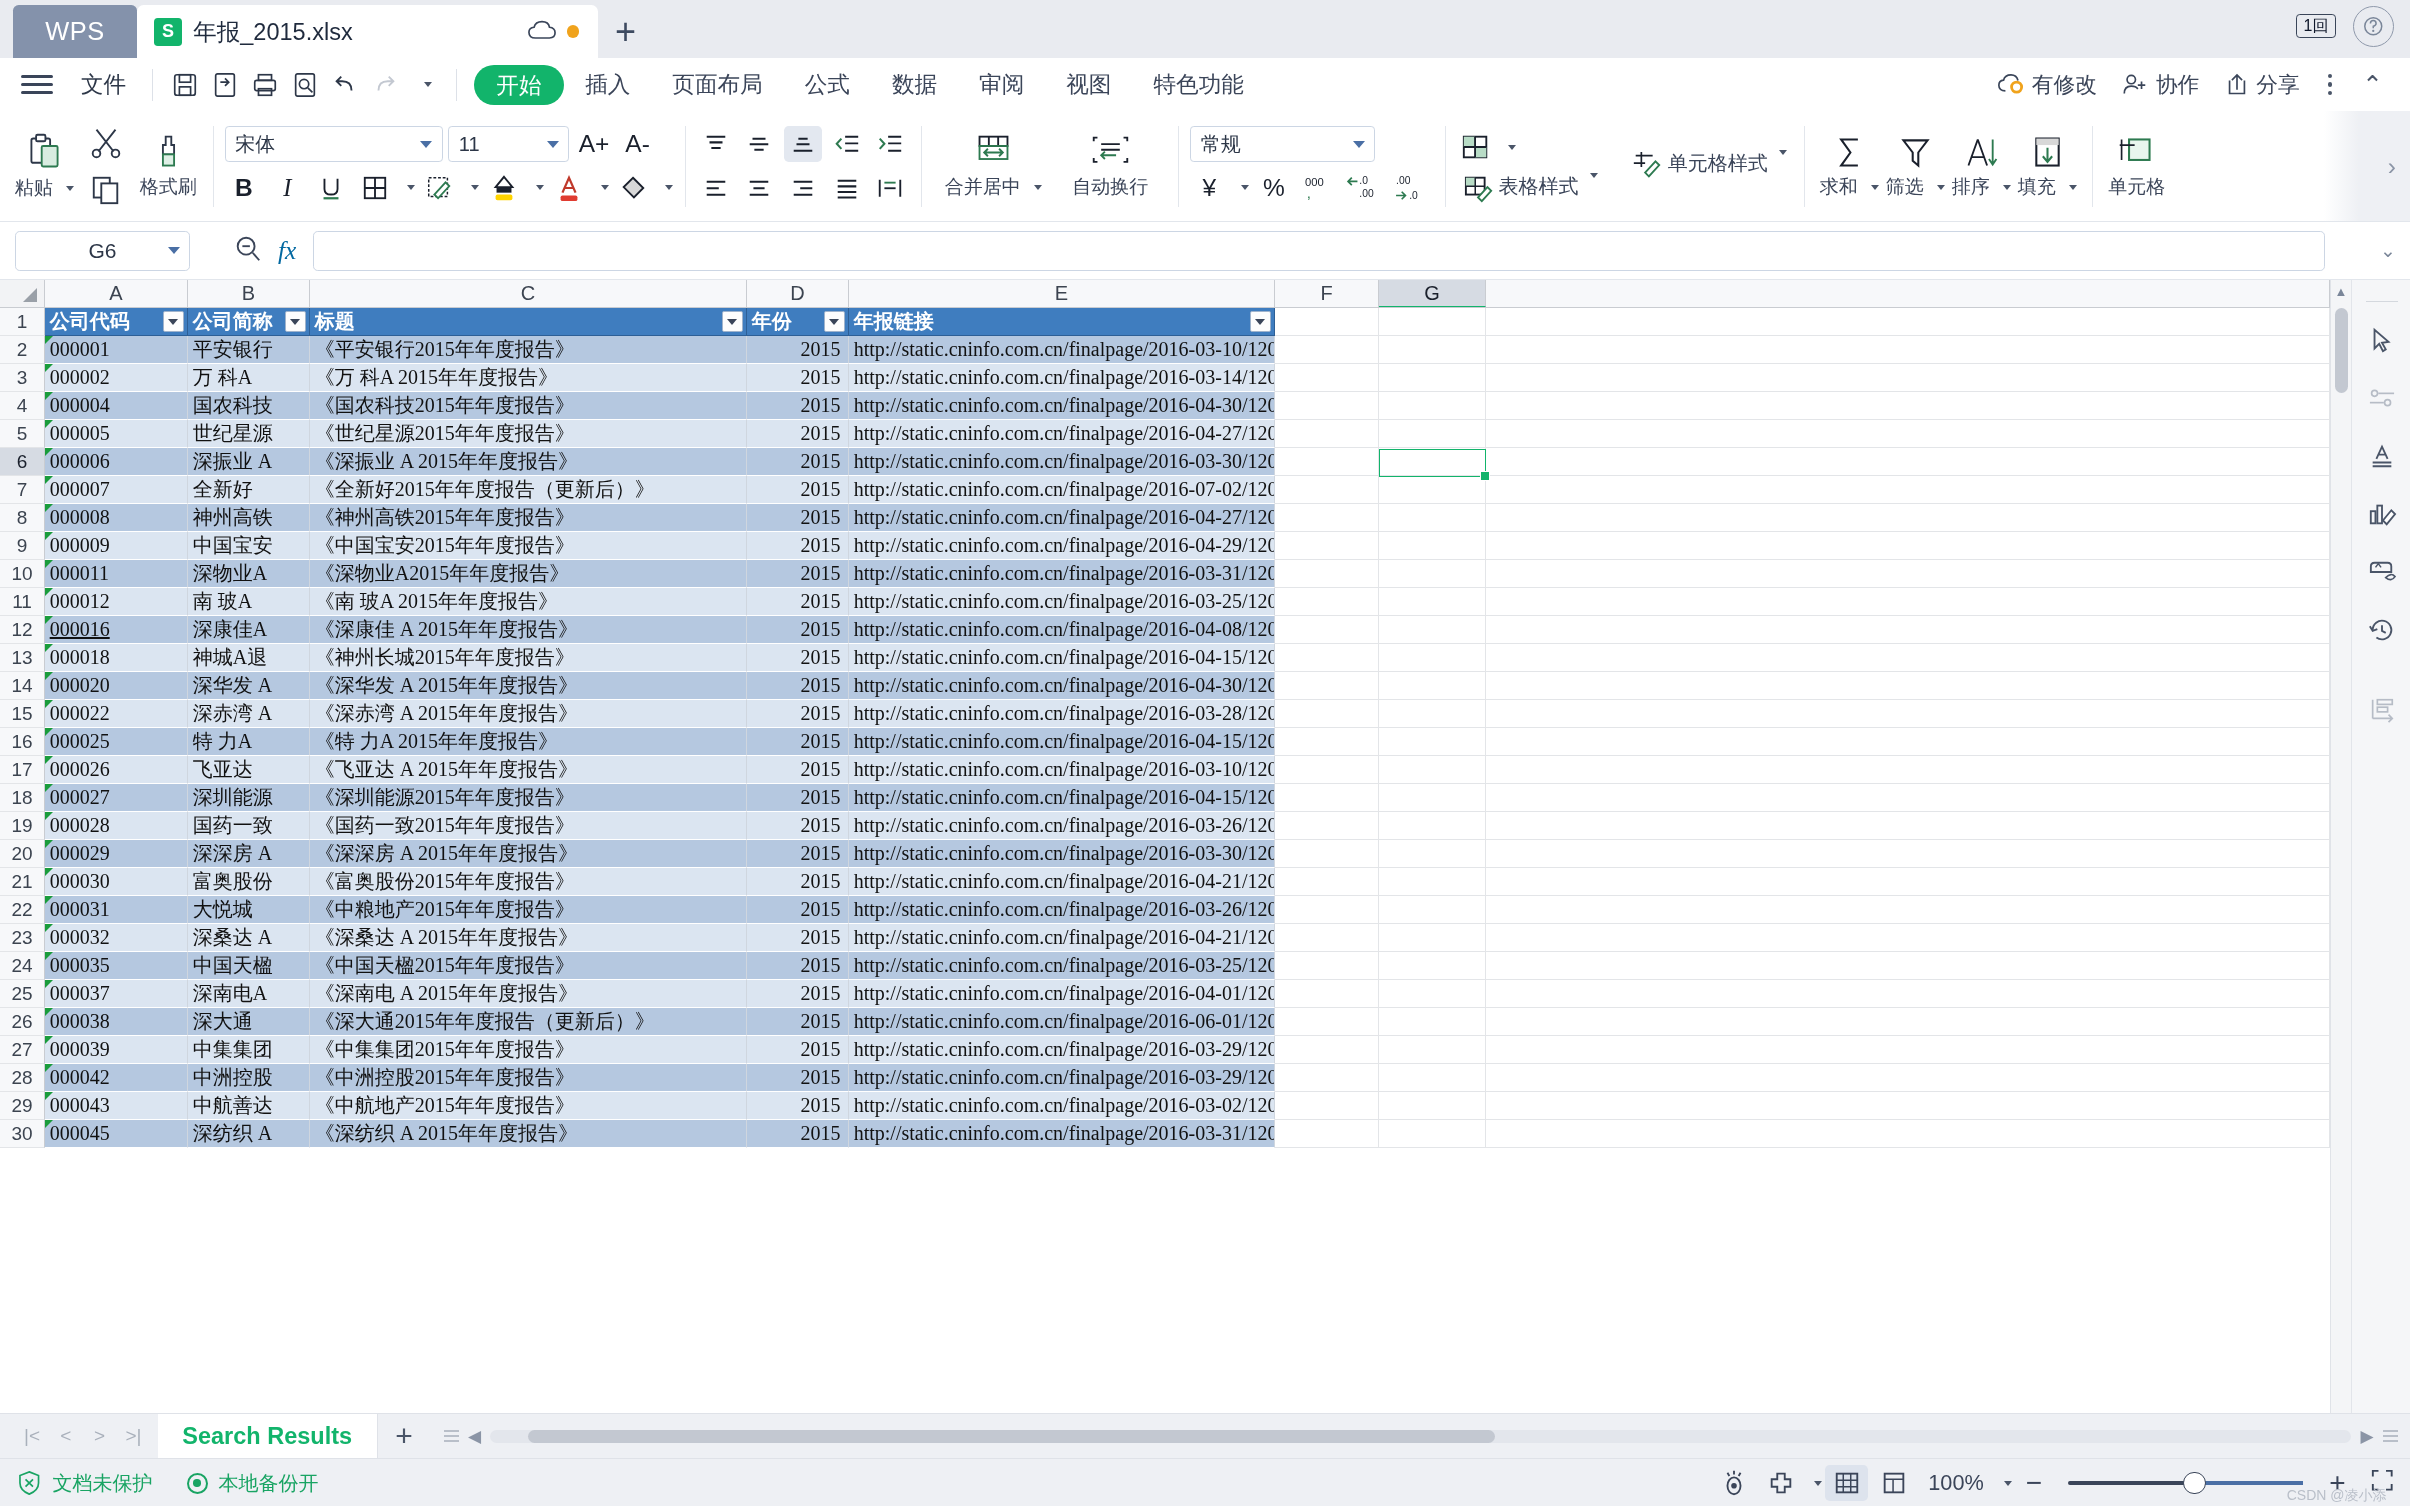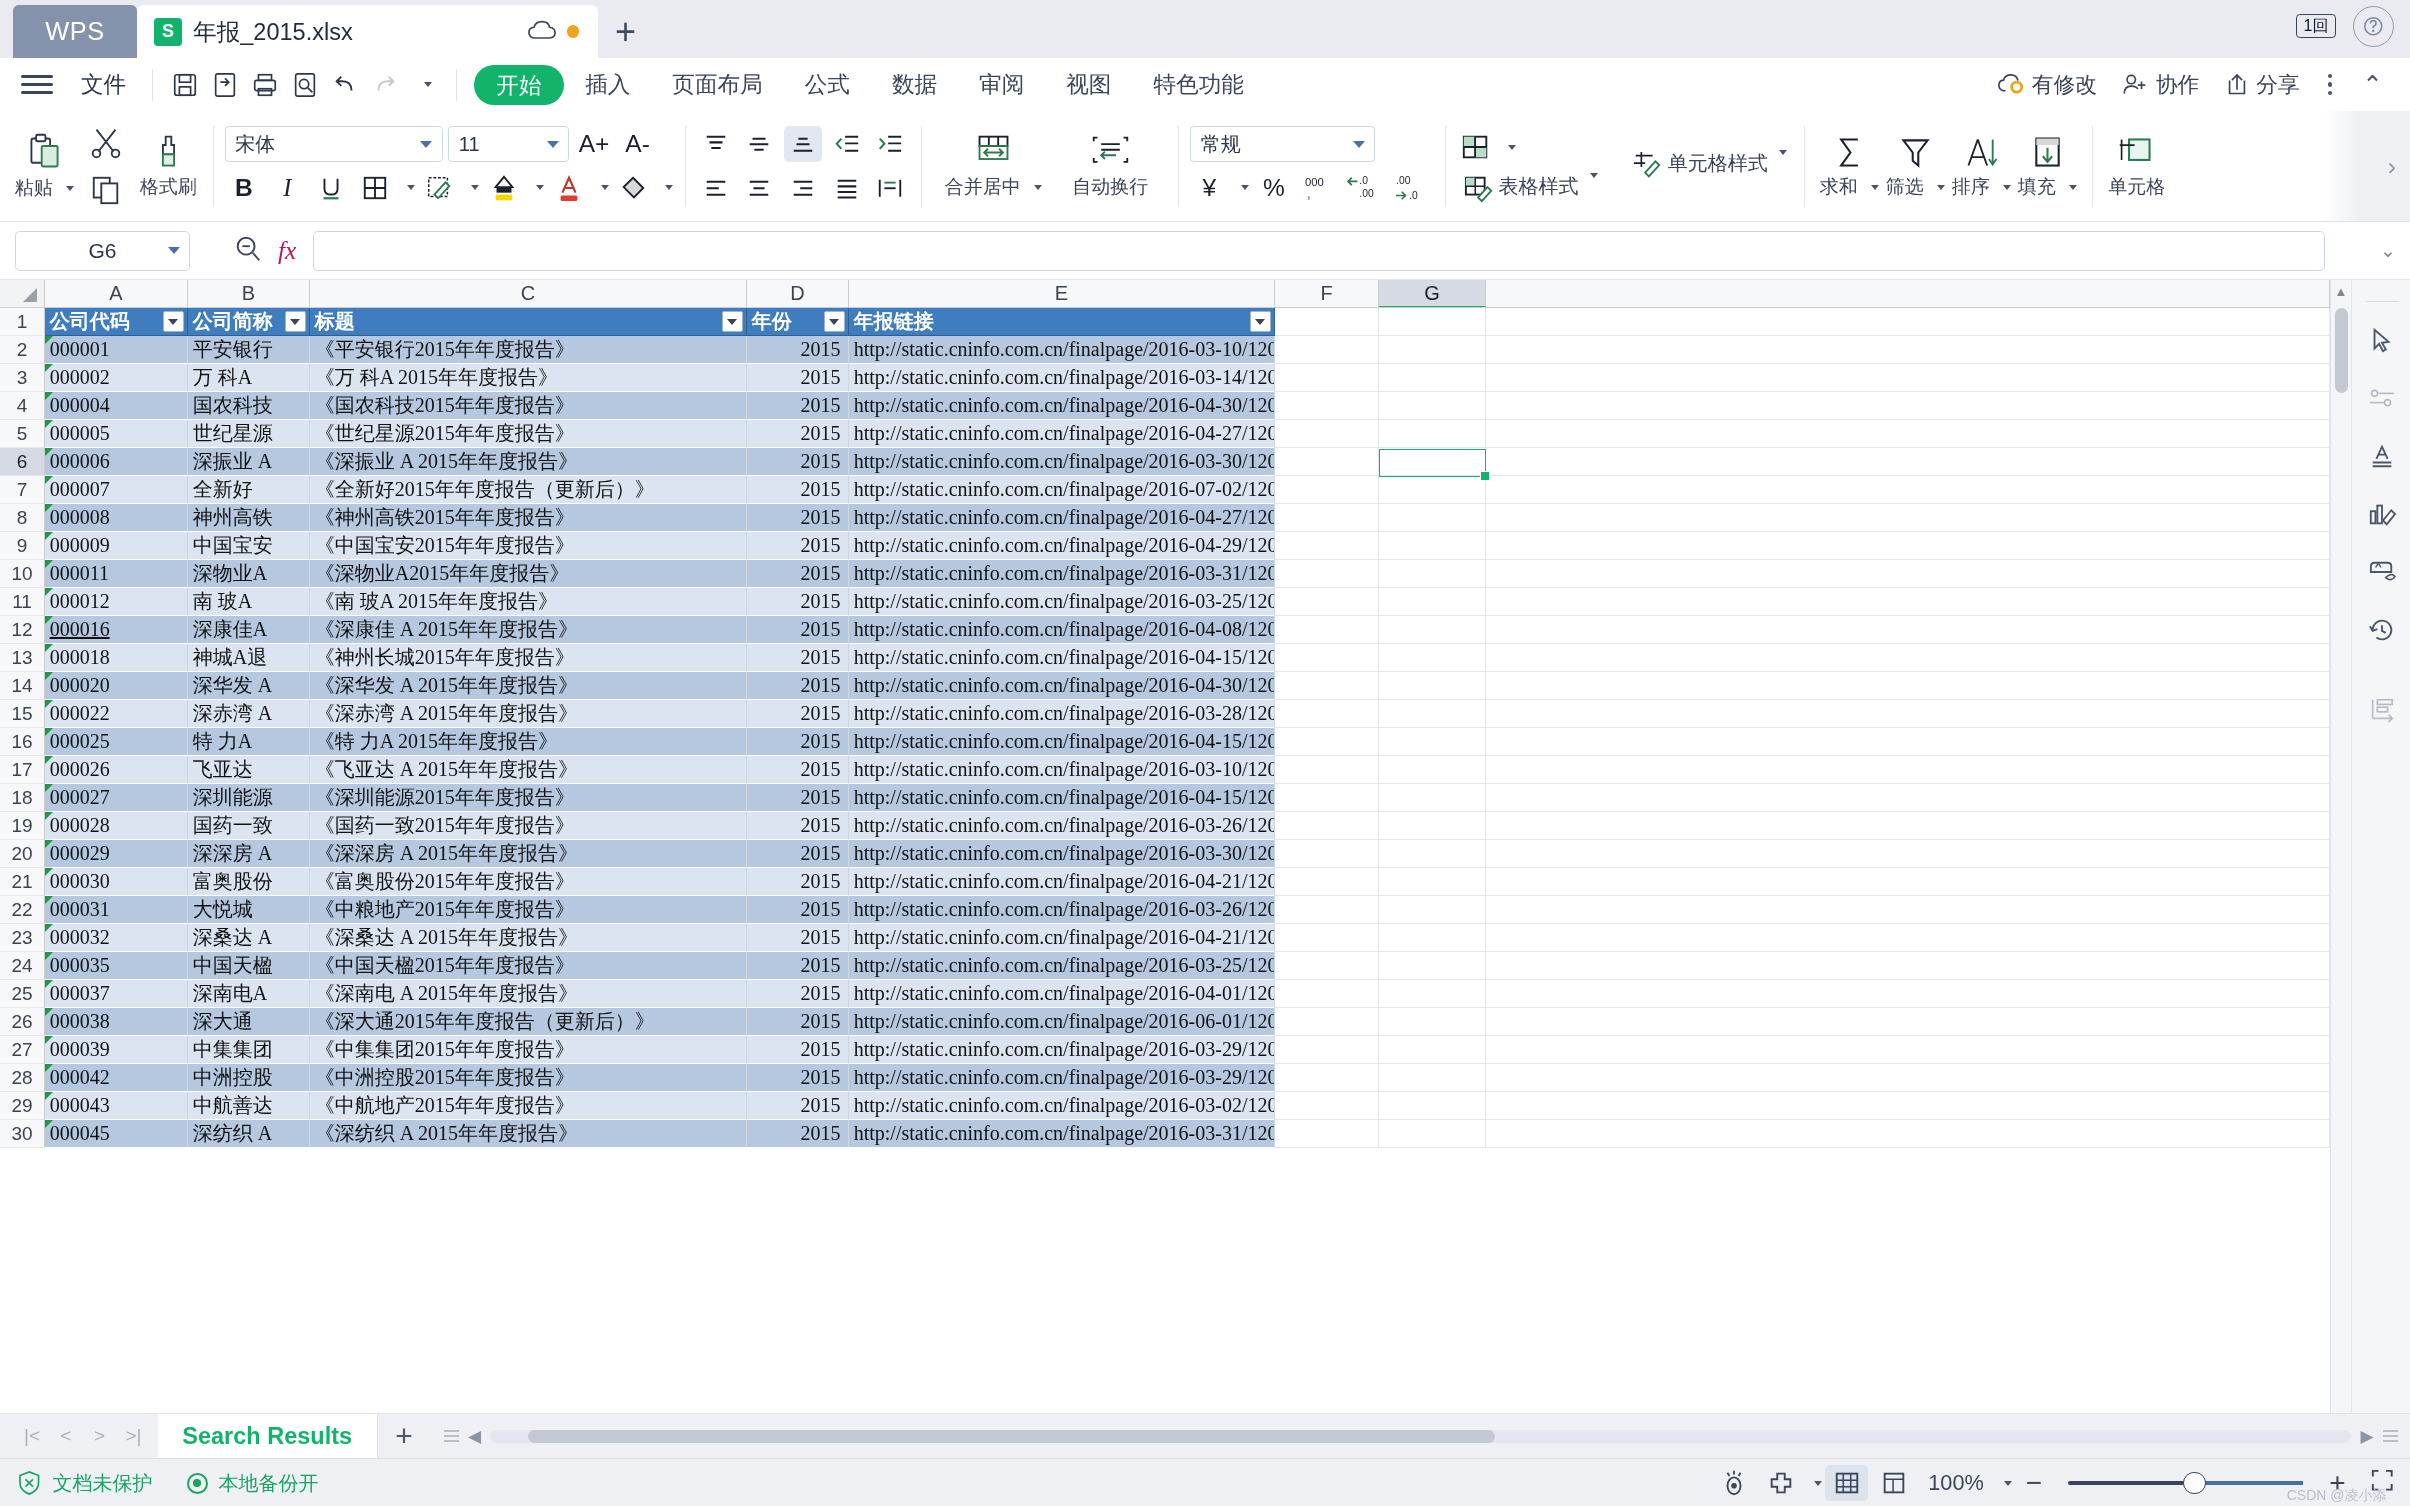--- a/index.html
+++ b/index.html
@@ -114,21 +114,21 @@
     height: 58px; background:#fff; display:flex; align-items:center; gap:0;
     padding: 0 15px; border-bottom:0.9px solid #e2e6ec; flex:none;
   }
   .namebox {
     width: 175px; height: 40px; border:0.9px solid #ccd6e4; border-radius:4.7px;
     display:flex; align-items:center; justify-content:center; position:relative;
     font-size:21px; color:#2d3748;
   }
   .namebox .caret { position:absolute; right:9.4px; }
   .fx-zone { display:flex; align-items:center; gap:15px; margin-left:43px; }
-  .fx-label { font-size:25.4px; font-style:italic; color:#be185d; font-family:"Liberation Serif",serif; }
+  .fx-label { font-size:25.4px; font-style:italic; color:#0369a1; font-family:"Liberation Serif",serif; }
   .formula-input {
     flex:1; height:40px; border:0.9px solid #ccd6e4; border-radius:4.7px; margin-left:17px;
     margin-right: 55px; background:#fff; font-size:20px; padding:0 9.4px; color:#1a202c;
     display:flex; align-items:center;
   }
   .fb-expand { font-size:19px; color:#7a8699; }
 
   
   .gridwrap { flex:1; display:flex; position:relative; overflow:hidden; background:#fff; }
   .sheetzone { flex:1; display:flex; flex-direction:column; overflow:hidden; position:relative; }

